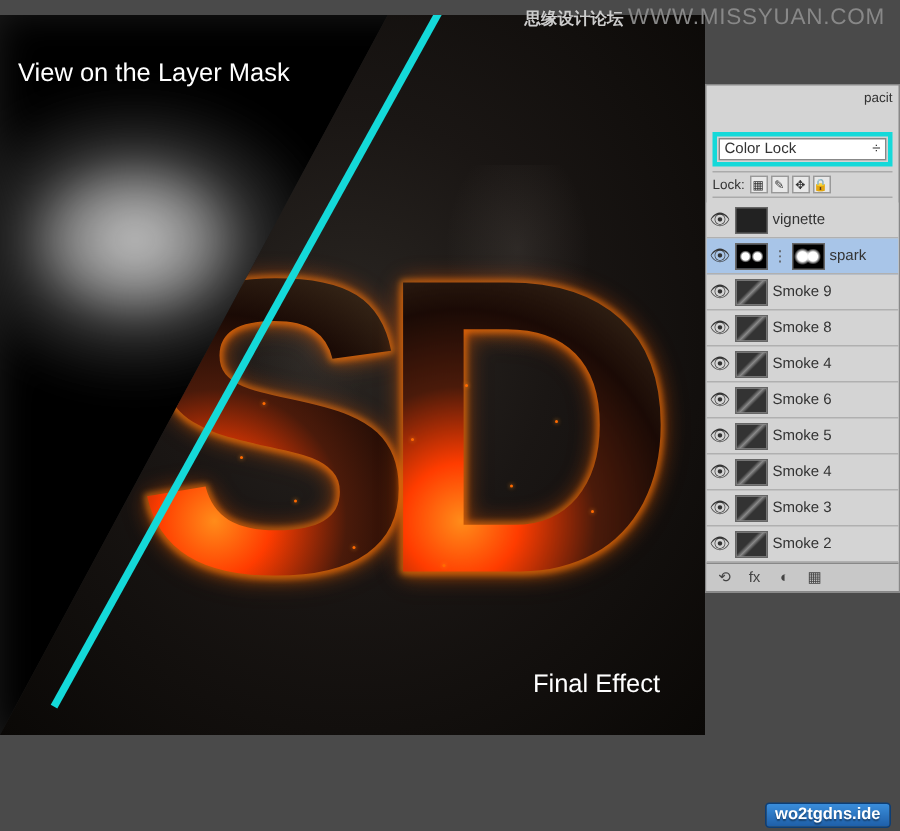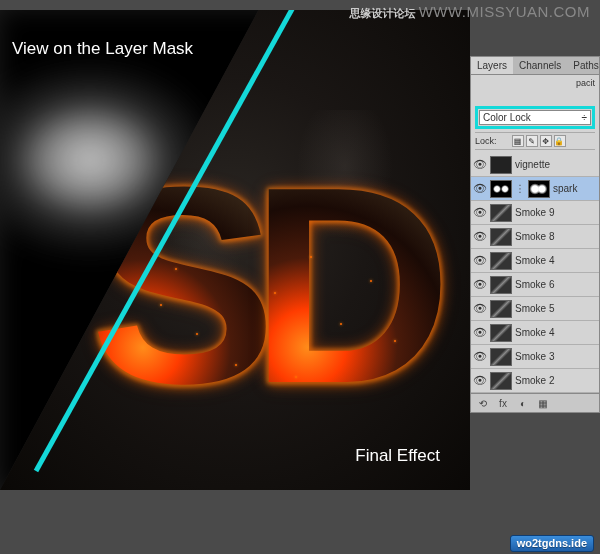--- a/index.html
+++ b/index.html
@@ -42,21 +42,21 @@
 .layers-panel { position: absolute; right: 0; top: 56px; width: 130px; background: #d4d4d4; border: 1px solid #888; font-size: 10px; color: #333; }
 
 .panel-tabs { display: flex; background: #b8b8b8; border-bottom: 1px solid #888; }
 .panel-tab { padding: 3px 6px; font-size: 10px; cursor: pointer; }
 .panel-tab.active { background: #d4d4d4; }
 
 .panel-controls { padding: 3px 4px; }
 .blend-row { display: flex; align-items: center; gap: 2px; margin: 3px 0; border: 3px solid #14d9d9; padding: 1px; }
 .blend-select { flex: 1; background: #fff; border: 1px solid #888; padding: 1px 3px; font-size: 10px; display: flex; justify-content: space-between; align-items: center; }
 .opacity-row { display: flex; align-items: center; justify-content: flex-end; font-size: 9px; gap: 3px; margin-bottom: 18px; }
-.lock-row { display: flex; align-items: center; gap: 15px; padding: 2px 0; font-size: 9px; border-top: 1px solid #aaa; border-bottom: 1px solid #aaa; }
+.lock-row { display: flex; align-items: center; gap: 3px; padding: 2px 0; font-size: 9px; border-top: 1px solid #aaa; border-bottom: 1px solid #aaa; }
 .lock-icons { display: flex; gap: 2px; }
 .lock-icon { width: 12px; height: 12px; border: 1px solid #999; background: #e8e8e8; display: flex; align-items: center; justify-content: center; font-size: 8px; }
 
 .layer-list { background: #d4d4d4; max-height: 280px; overflow: hidden; }
 .layer-row { display: flex; align-items: center; height: 24px; border-bottom: 1px solid #b0b0b0; padding: 0 2px; gap: 3px; }
 .layer-row.selected { background: #a8c5e8; }
 .vis-icon { width: 14px; height: 14px; display: flex; align-items: center; justify-content: center; font-size: 11px; cursor: pointer; }
 .layer-thumb { width: 22px; height: 18px; background: #222; border: 1px solid #666; flex-shrink: 0; }
 .layer-thumb.smoke { background: linear-gradient(135deg, #333 40%, #888 50%, #333 60%); }
 .layer-thumb.sparks-t { background: radial-gradient(circle at 30% 50%, #fff 0%, #fff 15%, #000 25%), radial-gradient(circle at 70% 50%, #fff 0%, #fff 15%, #000 25%); background-blend-mode: screen; }
@@ -101,25 +101,20 @@
   <div class="caption top">View on the Layer Mask</div>
   <div class="caption bottom">Final Effect</div>
 </div>
 
 <div class="top-watermark">
   <span class="cn">思缘设计论坛</span>
   <span class="en">WWW.MISSYUAN.COM</span>
 </div>
 
 <div class="layers-panel">
-  <div class="panel-tabs">
-    <div class="panel-tab active">Layers</div>
-    <div class="panel-tab">Channels</div>
-    <div class="panel-tab">Paths</div>
-  </div>
   <div class="panel-controls">
     <div class="opacity-row">
       <span>pacit</span>
     </div>
     <div class="blend-row">
       <div class="blend-select">
         <span>Color Lock</span>
         <span>÷</span>
       </div>
     </div>

